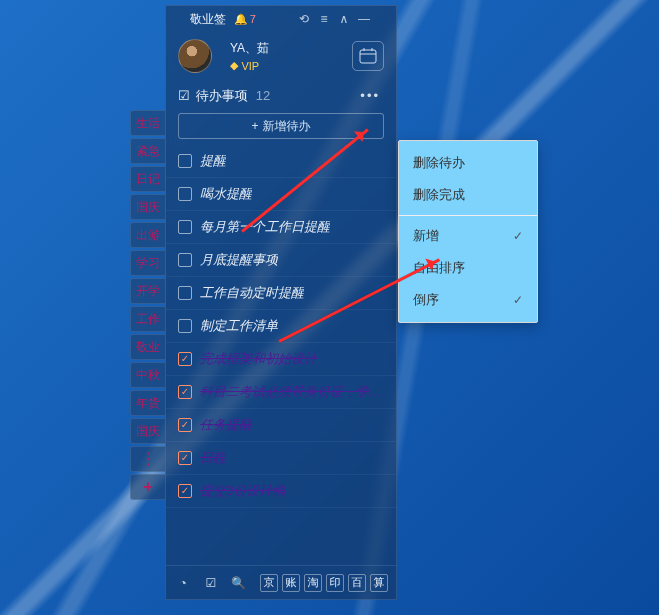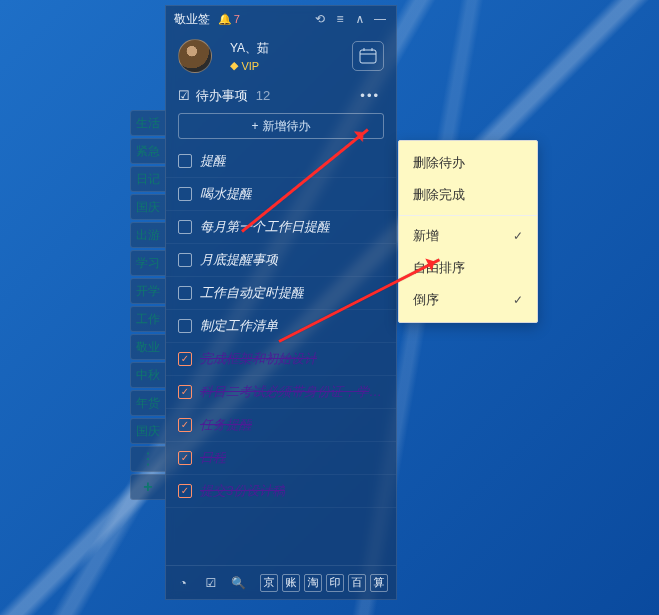--- a/index.html
+++ b/index.html
@@ -23,21 +23,21 @@
     left: 165px; top: 5px;
     width: 232px; height: 595px;
     background: rgba(20,50,90,0.55);
     backdrop-filter: blur(4px);
     color: #e7eef7;
     border: 1px solid rgba(255,255,255,0.12);
     display: flex; flex-direction: column;
   }
   .titlebar {
     height: 26px; display: flex; align-items: center;
-    padding: 0 8px; font-size: 12px; gap: 4px;
+    padding: 0 24px; font-size: 12px; gap: 4px;
   }
   .titlebar .title { flex: none; }
   .titlebar .bell { color: #ff8a8a; margin-left: 4px; display: flex; align-items: center; gap: 2px; font-size: 11px;}
   .titlebar .sp { flex: 1; }
   .tb-icon { width: 16px; height: 16px; display: inline-flex; align-items: center; justify-content: center; opacity: .8; }
   .userrow {
     height: 48px; display: flex; align-items: center; padding: 0 12px; gap: 18px;
   }
   .avatar {
     width: 34px; height: 34px; border-radius: 50%;
@@ -83,31 +83,31 @@
   .sq {
     width: 18px; height: 18px; border: 1px solid rgba(255,255,255,.4); font-size: 11px;
     display: flex; align-items: center; justify-content: center; border-radius: 2px;
   }
   
   .folders {
     position: absolute; left: 130px; top: 110px; width: 36px;
     display: flex; flex-direction: column; gap: 2px;
   }
   .folder-tab {
-    background: rgba(30,60,100,.55); color: #0f766e; font-size: 12px;
+    background: rgba(30,60,100,.55); color: #be185d; font-size: 12px;
     padding: 4px 4px; border-radius: 3px 0 0 3px; text-align: center;
     border: 1px solid rgba(255,255,255,.1);
     height: 26px; display: flex; align-items: center; justify-content: center;
   }
   .folder-tab.dots { font-size: 16px; line-height: 0;}
   .folder-tab.add { font-size: 16px; font-weight: bold;}
   
   .menu {
     position: absolute; left: 398px; top: 140px; width: 140px;
-    background: #fef9c3; border: 1px solid #d8d8d8; border-radius: 2px;
+    background: #7dd3fc; border: 1px solid #d8d8d8; border-radius: 2px;
     box-shadow: 0 4px 14px rgba(0,0,0,.25); font-size: 13px; color: #333;
     padding: 6px 0;
   }
   .menu-item {
     display: flex; align-items: center; justify-content: space-between;
     padding: 7px 14px; cursor: pointer;
   }
   .menu-sep { height: 1px; background: #eee; margin: 4px 0; }
   .check { color: #555; font-size: 12px; }
   

